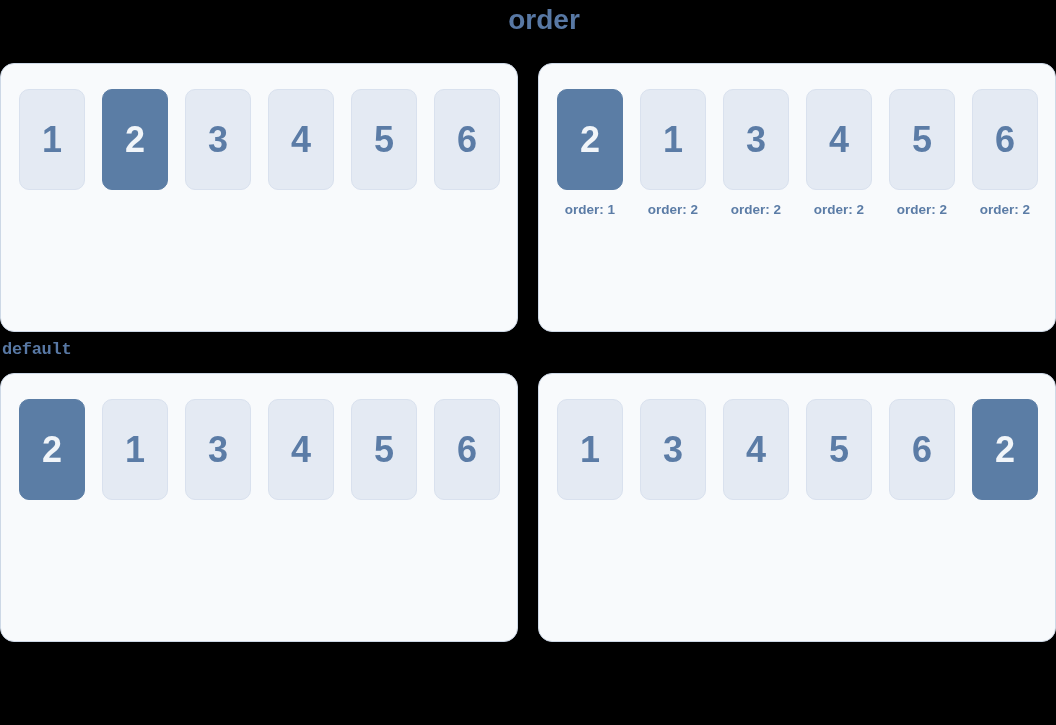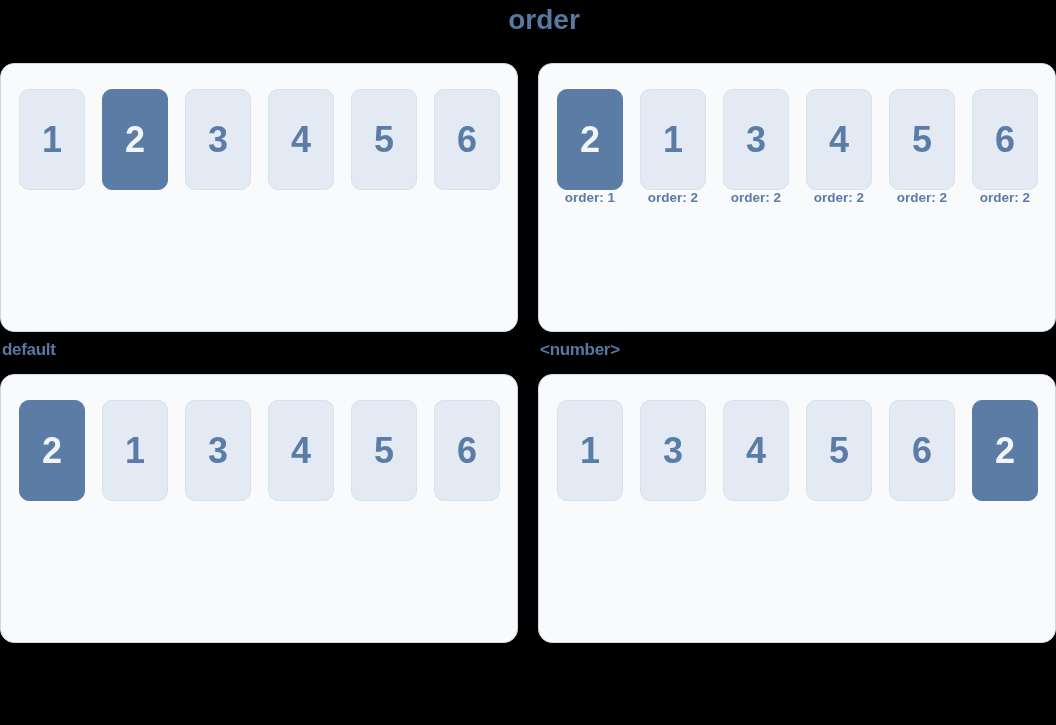--- a/index.html
+++ b/index.html
@@ -60,32 +60,33 @@
     font-weight: 700;
     color: var(--accent-num, #5b7ca6);
     line-height: 1;
   }
   .box.highlight {
     background: var(--hl-bg, #5b7da5);
     border-color: var(--hl-bg, #5b7da5);
   }
   .box.highlight .num { color: var(--hl-text, #f1f5f9); }
   .order-label {
-    margin-top: 0;
+    margin-top: 12px;
     font-size: 13.5px;
     font-weight: 700;
     color: var(--accent-num, #5b7ca6);
     white-space: nowrap;
   }
   .caption {
     margin: 8px 0 0 2px;
     font-size: 17px;
     font-weight: 700;
     letter-spacing: -0.3px;
     color: var(--accent, #5878a4);
+    font-family: Liberation Mono, monospace;
   }
 </style>
 </head>
 <body>
 
 <div class="stage" style="--page-bg: #000000; --accent: #5878a4; --accent-num: #5b7ca6; --panel-bg: #f8fafc; --panel-border: #cdd8e6; --box-bg: #e4eaf3; --box-border: #d9e1ee; --hl-bg: #5b7da5; --hl-text: #f1f5f9;">
   <h1 class="title">order</h1>
   <div class="grid" id="grid">
       <div class="cell">
         <div class="panel">
@@ -158,21 +159,20 @@
               <div class="order-label">order: 2</div>
             </div>
             <div class="item-col">
               <div class="box">
                 <span class="num">6</span>
               </div>
               <div class="order-label">order: 2</div>
             </div>
           </div>
         </div>
-        <div class="caption">&lt;number&gt;</div>
       </div>
       <div class="cell">
         <div class="panel">
           <div class="flex-row">
             <div class="item-col">
               <div class="box highlight">
                 <span class="num">2</span>
               </div>
             </div>
             <div class="item-col">

